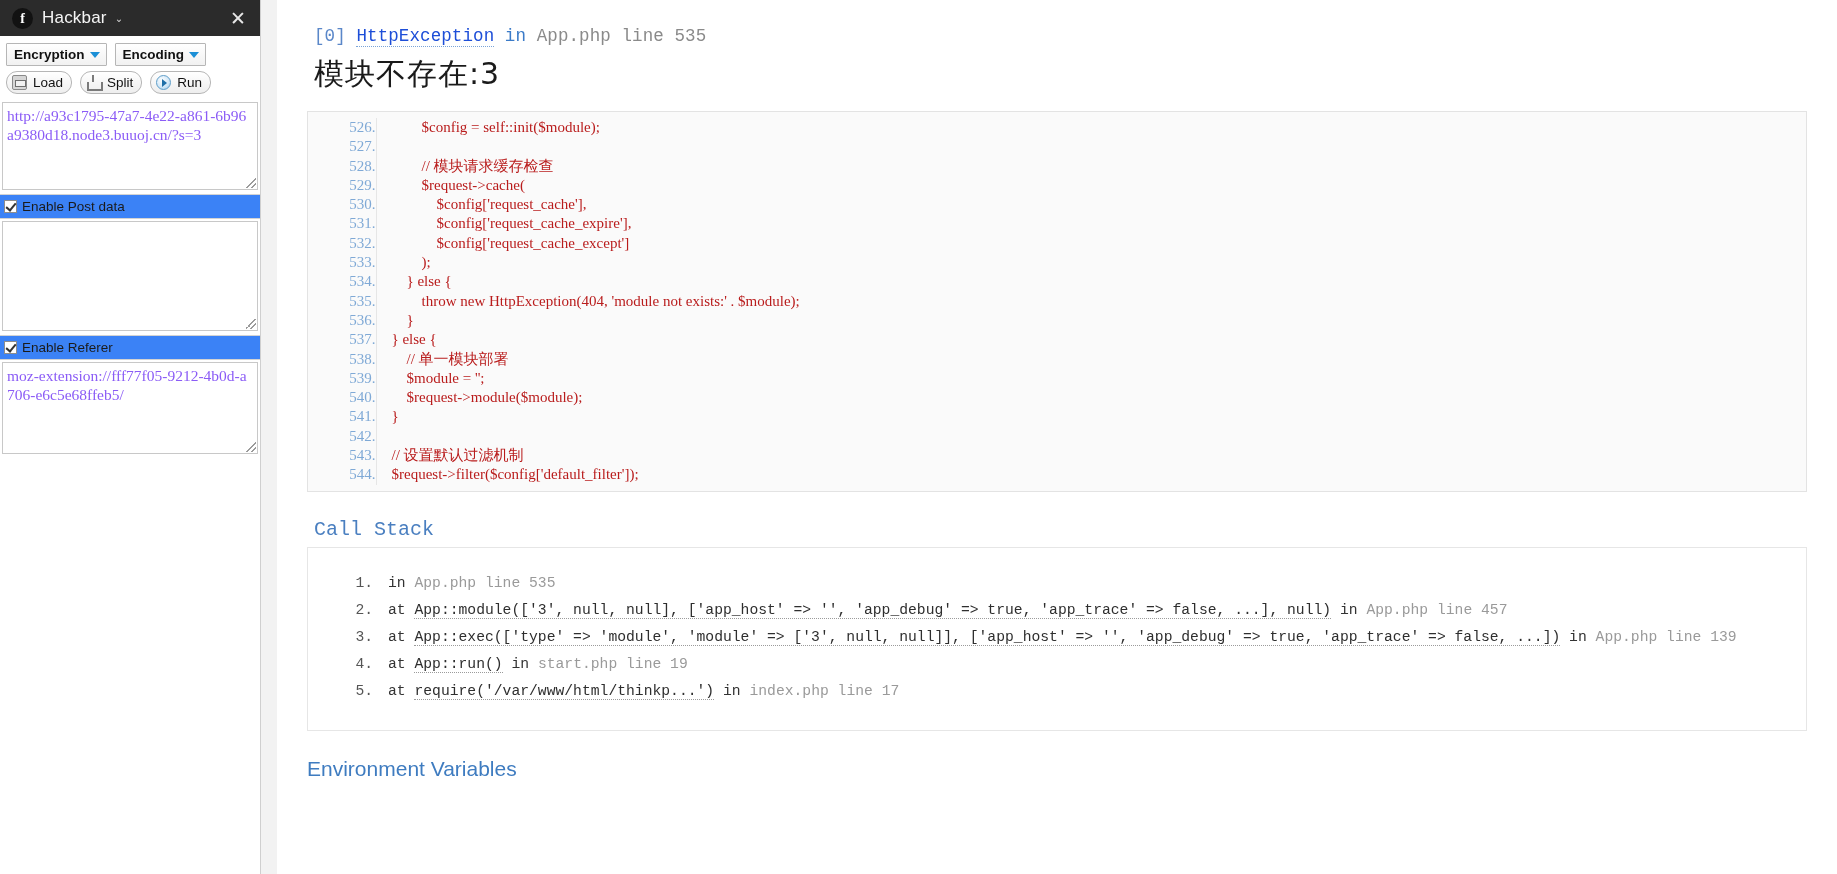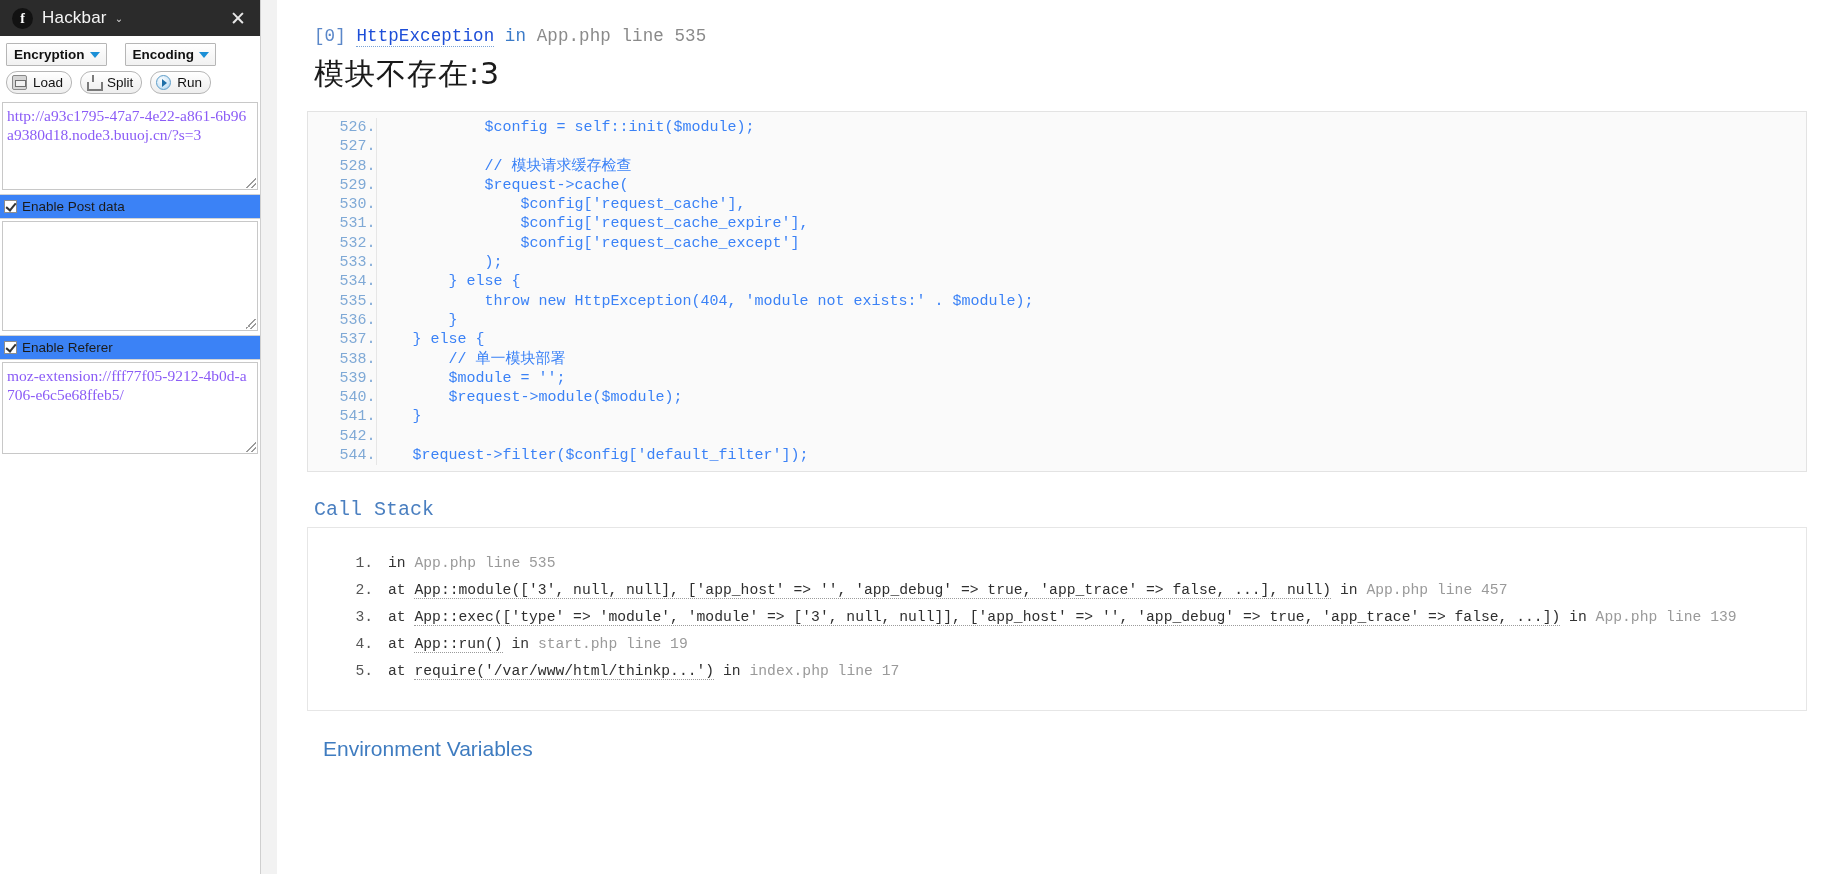--- a/index.html
+++ b/index.html
@@ -60,21 +60,21 @@
     font-size: 19px;
     color: #e8e8e8;
     line-height: 1;
     padding: 0 4px;
     cursor: pointer;
   }
 
   .hb-toolbar {
     padding: 7px 6px 3px 6px;
     display: flex;
-    gap: 18px;
+    gap: 8px;
     background: #ffffff;
   }
   .hb-dd {
     border: 1px solid #b6b6b6;
     background: linear-gradient(#ffffff, #f1f1f1);
     font-size: 13.5px;
     font-weight: bold;
     color: #111;
     padding: 3px 6px 3px 7px;
     display: flex;
@@ -253,38 +253,38 @@
 
   .code-box {
     border: 1px solid #e3e3e3;
     background: #fafafa;
     margin: 0 0 0 0;
     padding: 6px 0 6px 0;
     overflow: hidden;
   }
   table.code { border-collapse: collapse; width: 100%; }
   table.code td {
-    font-family: Liberation Mono, monospace;
+    font-family: Liberation Serif, serif;
     font-size: 15px;
     line-height: 19.3px;
     padding: 0;
     vertical-align: top;
     white-space: pre;
   }
   td.ln {
     width: 68px;
     text-align: right;
     color: #7fa9d6;
     padding-right: 9px;
     border-right: 1px solid #e6e6e6;
     user-select: none;
   }
   td.src {
     padding-left: 18px;
-    color: #3b82f6;
+    color: #b91c1c;
   }
 
   .sec-title {
     font-family: "Liberation Mono", monospace;
     font-size: 20px;
     color: #4a7fc0;
     margin: 26px 0 6px 7px;
   }
 
   .stack-box {
@@ -306,21 +306,21 @@
     padding-left: 6px;
   }
   ol.stack li::marker { color: #555; }
   .kw2 { color: #333; }
   .fn { color: #2e2e2e; border-bottom: 1px dotted #9b9b9b; }
   .file2 { color: #9a9a9a; }
 
   .env-title {
     font-size: 21px;
     color: #3f7cc0;
-    margin: 26px 0 0 16px;
+    margin: 26px 0 0 0;
     font-family: "Liberation Sans", sans-serif;
   }
 </style>
 </head>
 <body>
 
 <div id="app">
 
   <div id="sidebar">
 
@@ -465,20 +465,24 @@
               </tr>
               <tr>
                 <td class="ln">541.</td>
                 <td class="src">    }</td>
               </tr>
               <tr>
                 <td class="ln">542.</td>
                 <td class="src"> </td>
               </tr>
               <tr>
+                <td class="ln">543.</td>
+                <td class="src">    // 设置默认过滤机制</td>
+              </tr>
+              <tr>
                 <td class="ln">544.</td>
                 <td class="src">    $request-&gt;filter($config['default_filter']);</td>
               </tr>
             </tbody>
         </table>
       </div>
 
       <div class="sec-title">Call Stack</div>
 
       <div class="stack-box">

